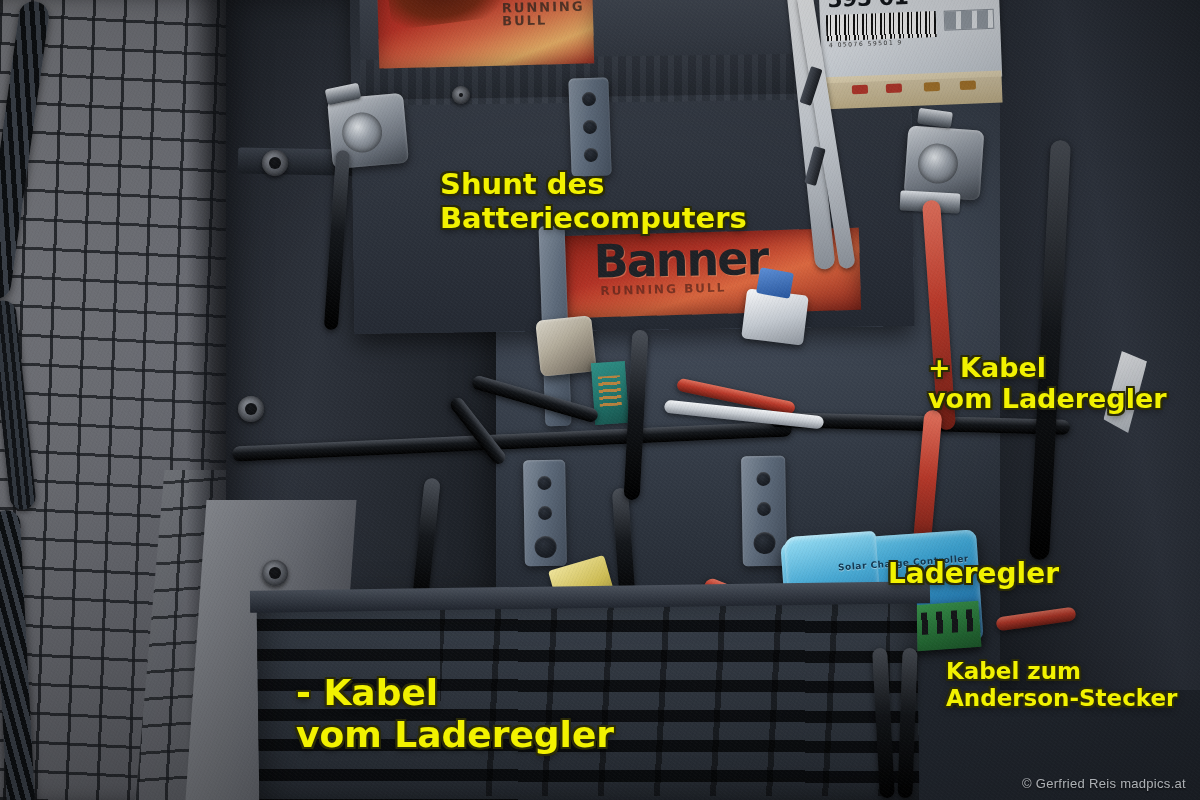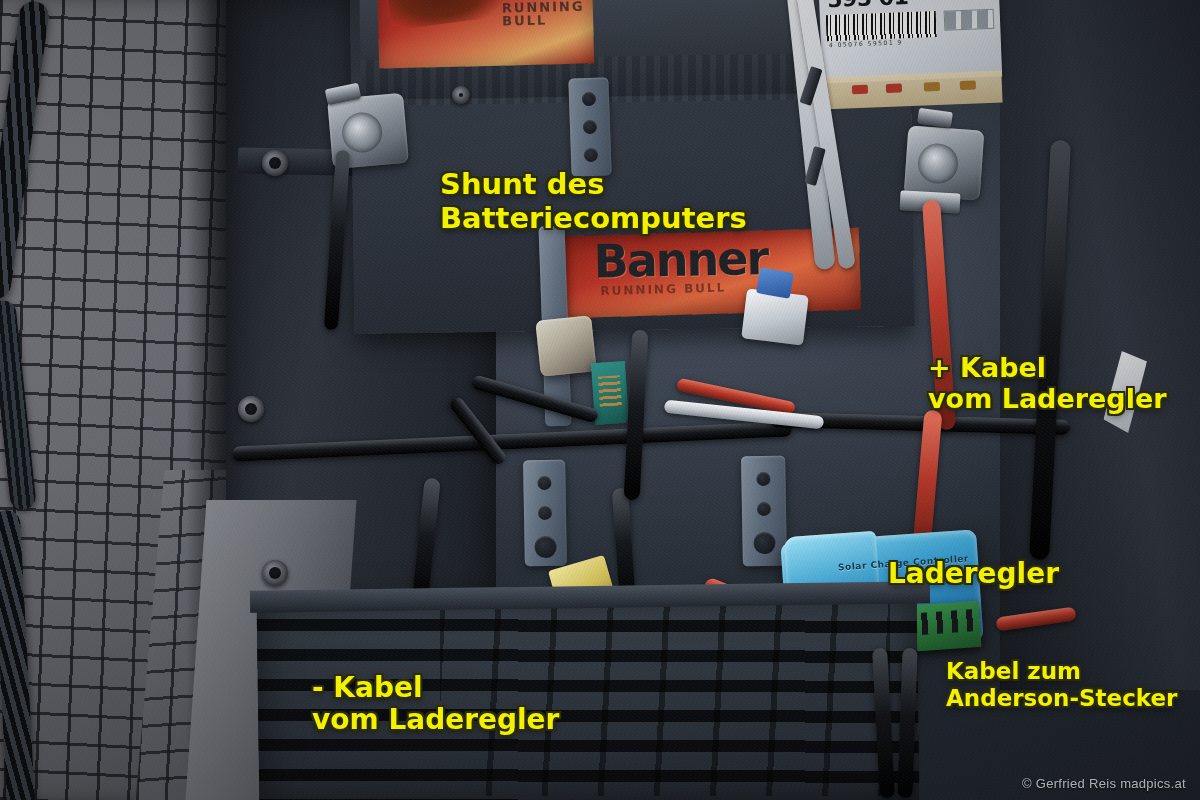--- a/index.html
+++ b/index.html
@@ -354,21 +354,21 @@
       -2px  2px 0 #2b2b08, 2px  2px 0 #2b2b08,
       0 -2px 0 #2b2b08, 0 2px 0 #2b2b08,
       -2px 0 0 #2b2b08, 2px 0 0 #2b2b08,
       0 3px 7px rgba(0,0,0,.6);
     pointer-events:none;
   }
   #anno-shunt{left:440px;top:168px;font-size:29px;}
   #anno-plus{left:928px;top:352px;font-size:27px;}
   #anno-regler{left:888px;top:558px;font-size:28px;}
   #anno-anderson{left:946px;top:658px;font-size:23px;}
-  #anno-minus{left:312px;top:672px;font-size:28px;}
+  #anno-minus{left:296px;top:672px;font-size:36px;}
 
   .watermark{
     position:absolute;right:14px;bottom:10px;
     font:400 13px/1 "Liberation Sans",sans-serif;
     color:rgba(232,236,240,.72);
     letter-spacing:.3px;
     text-shadow:0 1px 2px rgba(0,0,0,.8);
     pointer-events:none;
     padding-left:18px;
   }

